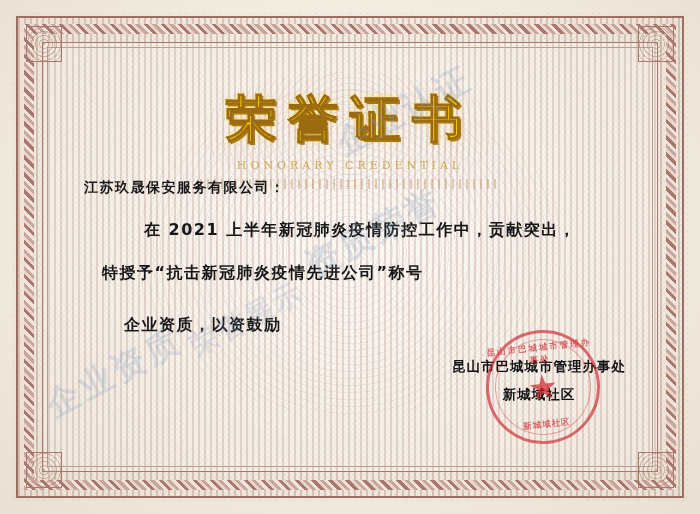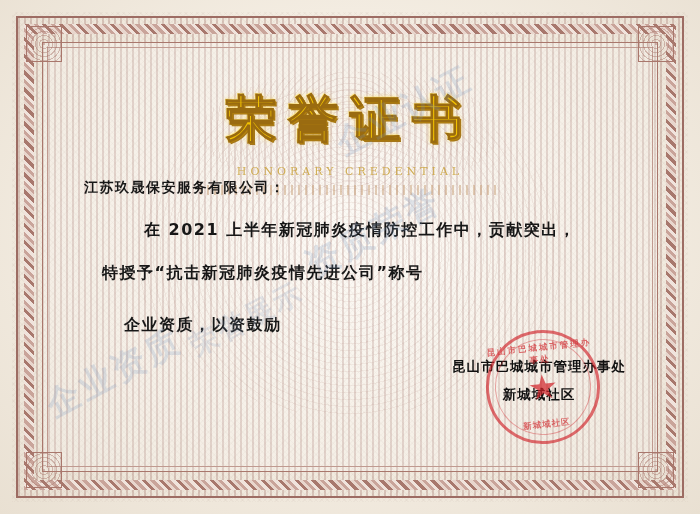--- a/index.html
+++ b/index.html
@@ -131,21 +131,21 @@
     letter-spacing: 12px;
     color: #f2c200;
     text-shadow:
       1px 1px 0 #b8860b,
       2px 2px 0 #a5761a,
       -1px -1px 0 #ffe680,
       0 0 6px rgba(255, 210, 60, 0.6);
     -webkit-text-stroke: 1px #9a6b10;
   }
   .subtitle {
-    margin-top: 12px;
+    margin-top: 6px;
     font-family: "DejaVu Serif", serif;
     font-size: 11px;
     letter-spacing: 4px;
     color: #caa23a;
     opacity: 0.85;
   }
   .title-rule {
     margin: 7px auto 0;
     width: 300px;
     height: 10px;

